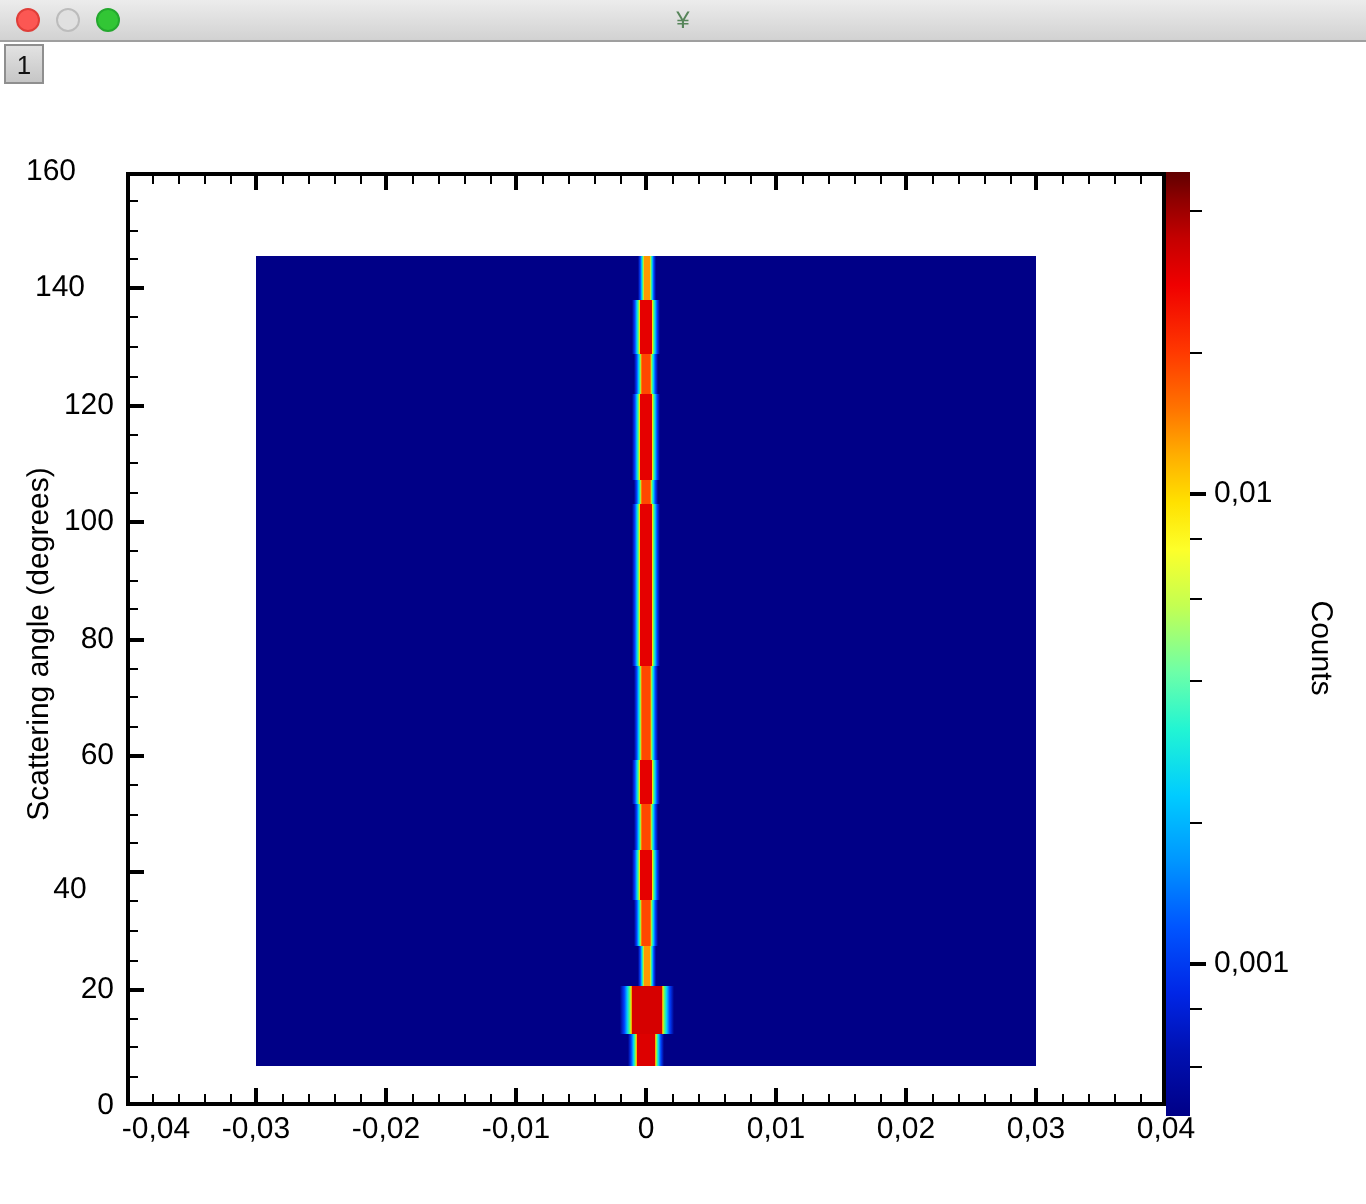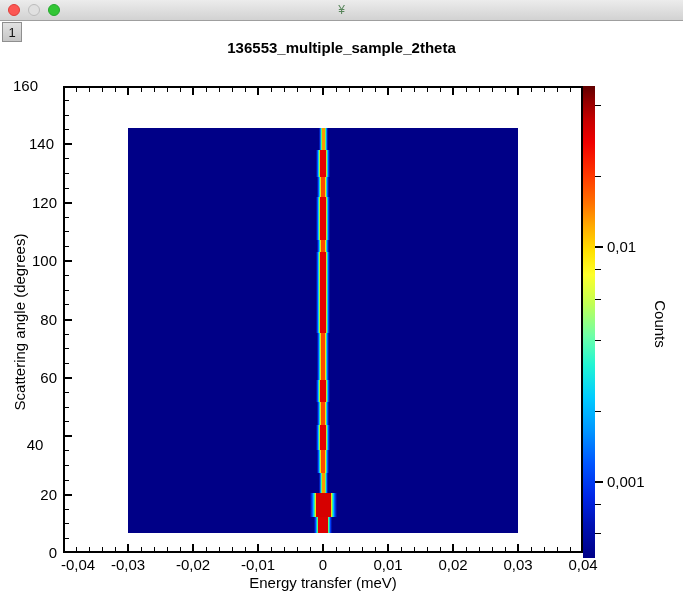--- a/index.html
+++ b/index.html
@@ -65,21 +65,20 @@
       <span class="light" style="background: rgb(224, 224, 224); border-color: rgb(188, 188, 188);"></span>
       <span class="light" style="background: rgb(50, 198, 53); border-color: rgb(36, 168, 46);"></span>
     </div>
     <div class="titletext">
       <span class="appicon">¥</span>
     </div>
   </div>
 
   <div class="tabbtn">1</div>
 
-  <div class="plot-title">136553_multiple_sample_2theta</div>
 
   <div id="plot-layer" class="abs" style="left:0;top:0;width:683px;height:602px;">
       <div class="abs" style="left: 128px; top: 128.03px; width: 390px; height: 404.831px; background: rgb(0, 0, 135);"></div>
       <div class="abs" style="left: 318.5px; top: 128.03px; width: 9px; height: 21.8906px; background: linear-gradient(90deg, rgb(0, 0, 135) 0%, rgb(0, 64, 255) 12.3%, rgb(0, 204, 255) 21%, rgb(76, 255, 122) 27.3%, rgb(255, 225, 0) 32.6%, rgb(255, 152, 0) 35%, rgb(255, 152, 0) 65%, rgb(255, 225, 0) 67.4%, rgb(76, 255, 122) 72.7%, rgb(0, 204, 255) 79%, rgb(0, 64, 255) 87.8%, rgb(0, 0, 135) 100%);"></div>
       <div class="abs" style="left: 316px; top: 149.921px; width: 14px; height: 27.1444px; background: linear-gradient(90deg, rgb(0, 0, 135) 0%, rgb(0, 64, 255) 10.2%, rgb(0, 204, 255) 17.4%, rgb(76, 255, 122) 22.6%, rgb(255, 225, 0) 27%, rgb(230, 0, 0) 29%, rgb(230, 0, 0) 71%, rgb(255, 225, 0) 73%, rgb(76, 255, 122) 77.4%, rgb(0, 204, 255) 82.6%, rgb(0, 64, 255) 89.8%, rgb(0, 0, 135) 100%);"></div>
       <div class="abs" style="left: 317px; top: 177.065px; width: 12px; height: 19.8475px; background: linear-gradient(90deg, rgb(0, 0, 135) 0%, rgb(0, 64, 255) 11.2%, rgb(0, 204, 255) 19.2%, rgb(76, 255, 122) 25%, rgb(255, 225, 0) 29.8%, rgb(255, 72, 0) 32%, rgb(255, 72, 0) 68%, rgb(255, 225, 0) 70.2%, rgb(76, 255, 122) 75%, rgb(0, 204, 255) 80.8%, rgb(0, 64, 255) 88.8%, rgb(0, 0, 135) 100%);"></div>
       <div class="abs" style="left: 316px; top: 196.912px; width: 14px; height: 43.1975px; background: linear-gradient(90deg, rgb(0, 0, 135) 0%, rgb(0, 64, 255) 10.2%, rgb(0, 204, 255) 17.4%, rgb(76, 255, 122) 22.6%, rgb(255, 225, 0) 27%, rgb(230, 0, 0) 29%, rgb(230, 0, 0) 71%, rgb(255, 225, 0) 73%, rgb(76, 255, 122) 77.4%, rgb(0, 204, 255) 82.6%, rgb(0, 64, 255) 89.8%, rgb(0, 0, 135) 100%);"></div>
       <div class="abs" style="left: 317px; top: 240.11px; width: 12px; height: 11.9669px; background: linear-gradient(90deg, rgb(0, 0, 135) 0%, rgb(0, 64, 255) 11.2%, rgb(0, 204, 255) 19.2%, rgb(76, 255, 122) 25%, rgb(255, 225, 0) 29.8%, rgb(255, 72, 0) 32%, rgb(255, 72, 0) 68%, rgb(255, 225, 0) 70.2%, rgb(76, 255, 122) 75%, rgb(0, 204, 255) 80.8%, rgb(0, 64, 255) 88.8%, rgb(0, 0, 135) 100%);"></div>
       <div class="abs" style="left: 316px; top: 252.077px; width: 14px; height: 80.8494px; background: linear-gradient(90deg, rgb(0, 0, 135) 0%, rgb(0, 64, 255) 10.2%, rgb(0, 204, 255) 17.4%, rgb(76, 255, 122) 22.6%, rgb(255, 225, 0) 27%, rgb(230, 0, 0) 29%, rgb(230, 0, 0) 71%, rgb(255, 225, 0) 73%, rgb(76, 255, 122) 77.4%, rgb(0, 204, 255) 82.6%, rgb(0, 64, 255) 89.8%, rgb(0, 0, 135) 100%);"></div>
       <div class="abs" style="left: 317px; top: 332.926px; width: 12px; height: 46.9919px; background: linear-gradient(90deg, rgb(0, 0, 135) 0%, rgb(0, 64, 255) 11.2%, rgb(0, 204, 255) 19.2%, rgb(76, 255, 122) 25%, rgb(255, 225, 0) 29.8%, rgb(255, 72, 0) 32%, rgb(255, 72, 0) 68%, rgb(255, 225, 0) 70.2%, rgb(76, 255, 122) 75%, rgb(0, 204, 255) 80.8%, rgb(0, 64, 255) 88.8%, rgb(0, 0, 135) 100%);"></div>
@@ -185,21 +184,21 @@
       <div class="abs ticklabel" style="left: 13px; top: 436px; width: 44px; text-align: center;">40</div>
       <div class="abs tick" style="left: 63px; top: 376.875px; width: 9px; height: 2px;"></div>
       <div class="abs ticklabel" style="left: 13px; top: 368.875px; width: 44px; text-align: right;">60</div>
       <div class="abs tick" style="left: 63px; top: 318.5px; width: 9px; height: 2px;"></div>
       <div class="abs ticklabel" style="left: 13px; top: 310.5px; width: 44px; text-align: right;">80</div>
       <div class="abs tick" style="left: 63px; top: 260.125px; width: 9px; height: 2px;"></div>
       <div class="abs ticklabel" style="left: 13px; top: 252.125px; width: 44px; text-align: right;">100</div>
       <div class="abs tick" style="left: 63px; top: 201.75px; width: 9px; height: 2px;"></div>
       <div class="abs ticklabel" style="left: 13px; top: 193.75px; width: 44px; text-align: right;">120</div>
       <div class="abs tick" style="left: 63px; top: 143.375px; width: 9px; height: 2px;"></div>
-      <div class="abs ticklabel" style="left: 29px; top: 135.375px; width: 44px; text-align: left;">140</div>
+      <div class="abs ticklabel" style="left: 8px; top: 135.375px; width: 44px; text-align: center;">140</div>
       <div class="abs ticklabel" style="left: 13px; top: 77px; width: 44px; text-align: left;">160</div>
       <div class="abs tick" style="left: 63px; top: 537.906px; width: 6px; height: 1px;"></div>
       <div class="abs tick" style="left: 63px; top: 523.312px; width: 6px; height: 1px;"></div>
       <div class="abs tick" style="left: 63px; top: 508.719px; width: 6px; height: 1px;"></div>
       <div class="abs tick" style="left: 63px; top: 479.531px; width: 6px; height: 1px;"></div>
       <div class="abs tick" style="left: 63px; top: 464.938px; width: 6px; height: 1px;"></div>
       <div class="abs tick" style="left: 63px; top: 450.344px; width: 6px; height: 1px;"></div>
       <div class="abs tick" style="left: 63px; top: 421.156px; width: 6px; height: 1px;"></div>
       <div class="abs tick" style="left: 63px; top: 406.562px; width: 6px; height: 1px;"></div>
       <div class="abs tick" style="left: 63px; top: 391.969px; width: 6px; height: 1px;"></div>
@@ -226,17 +225,16 @@
       <div class="abs tick" style="left: 595px; top: 105.151px; width: 6px; height: 1px;"></div>
       <div class="abs tick" style="left: 595px; top: 175.842px; width: 6px; height: 1px;"></div>
       <div class="abs tick" style="left: 595px; top: 269.29px; width: 6px; height: 1px;"></div>
       <div class="abs tick" style="left: 595px; top: 298.63px; width: 6px; height: 1px;"></div>
       <div class="abs tick" style="left: 595px; top: 339.981px; width: 6px; height: 1px;"></div>
       <div class="abs tick" style="left: 595px; top: 410.672px; width: 6px; height: 1px;"></div>
       <div class="abs tick" style="left: 595px; top: 504.12px; width: 6px; height: 1px;"></div>
       <div class="abs tick" style="left: 595px; top: 533.46px; width: 6px; height: 1px;"></div>
     </div>
 
-  <div class="xaxis-title">Energy transfer (meV)</div>
   <div class="yaxis-title">Scattering angle (degrees)</div>
   <div class="cb-title">Counts</div>
 
 </div>
 
 </body></html>

